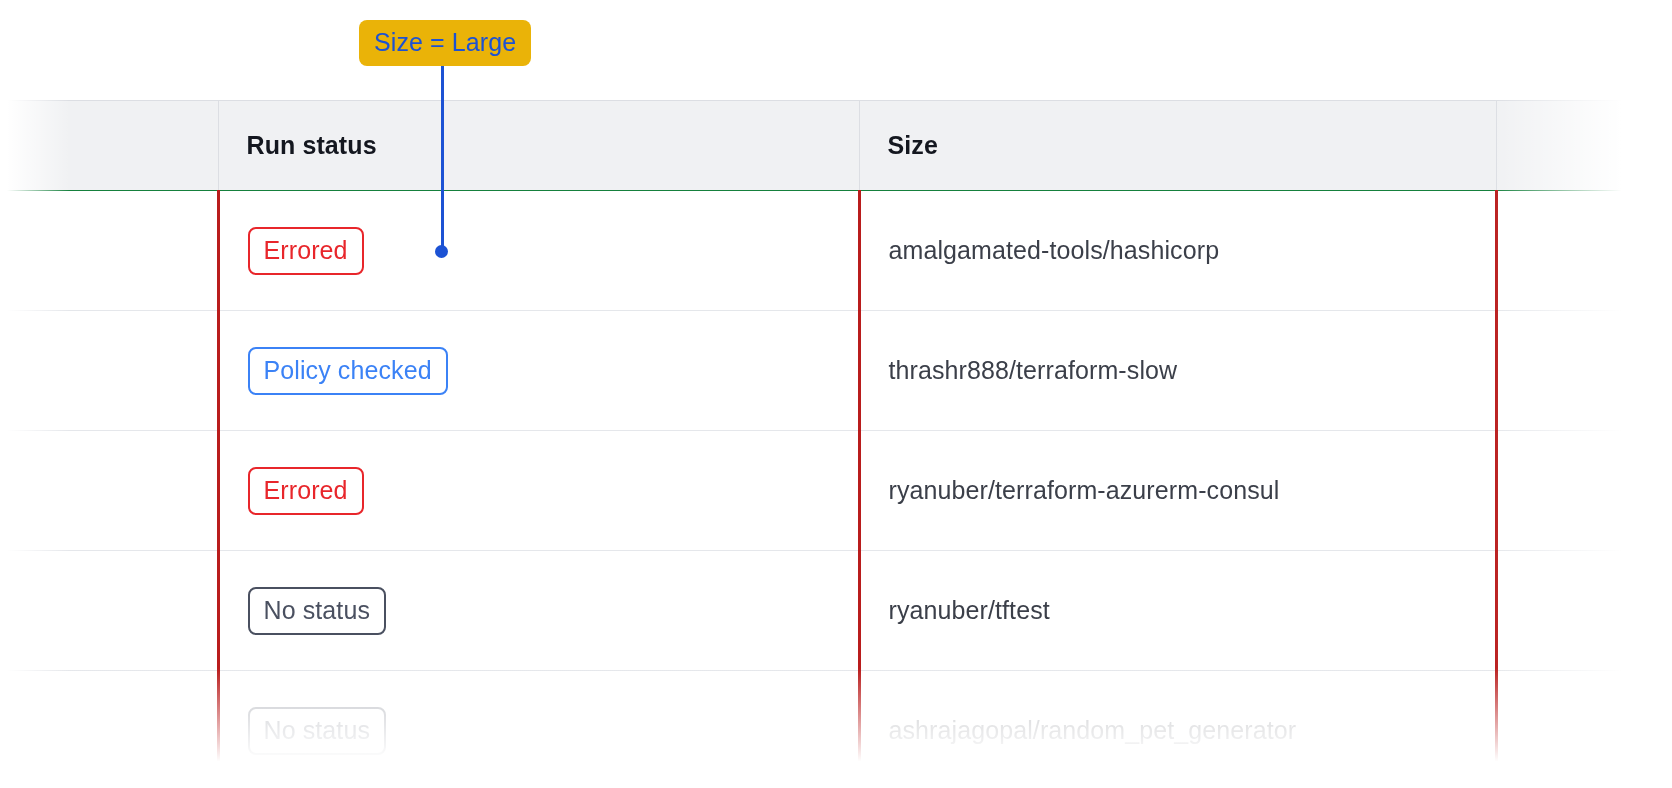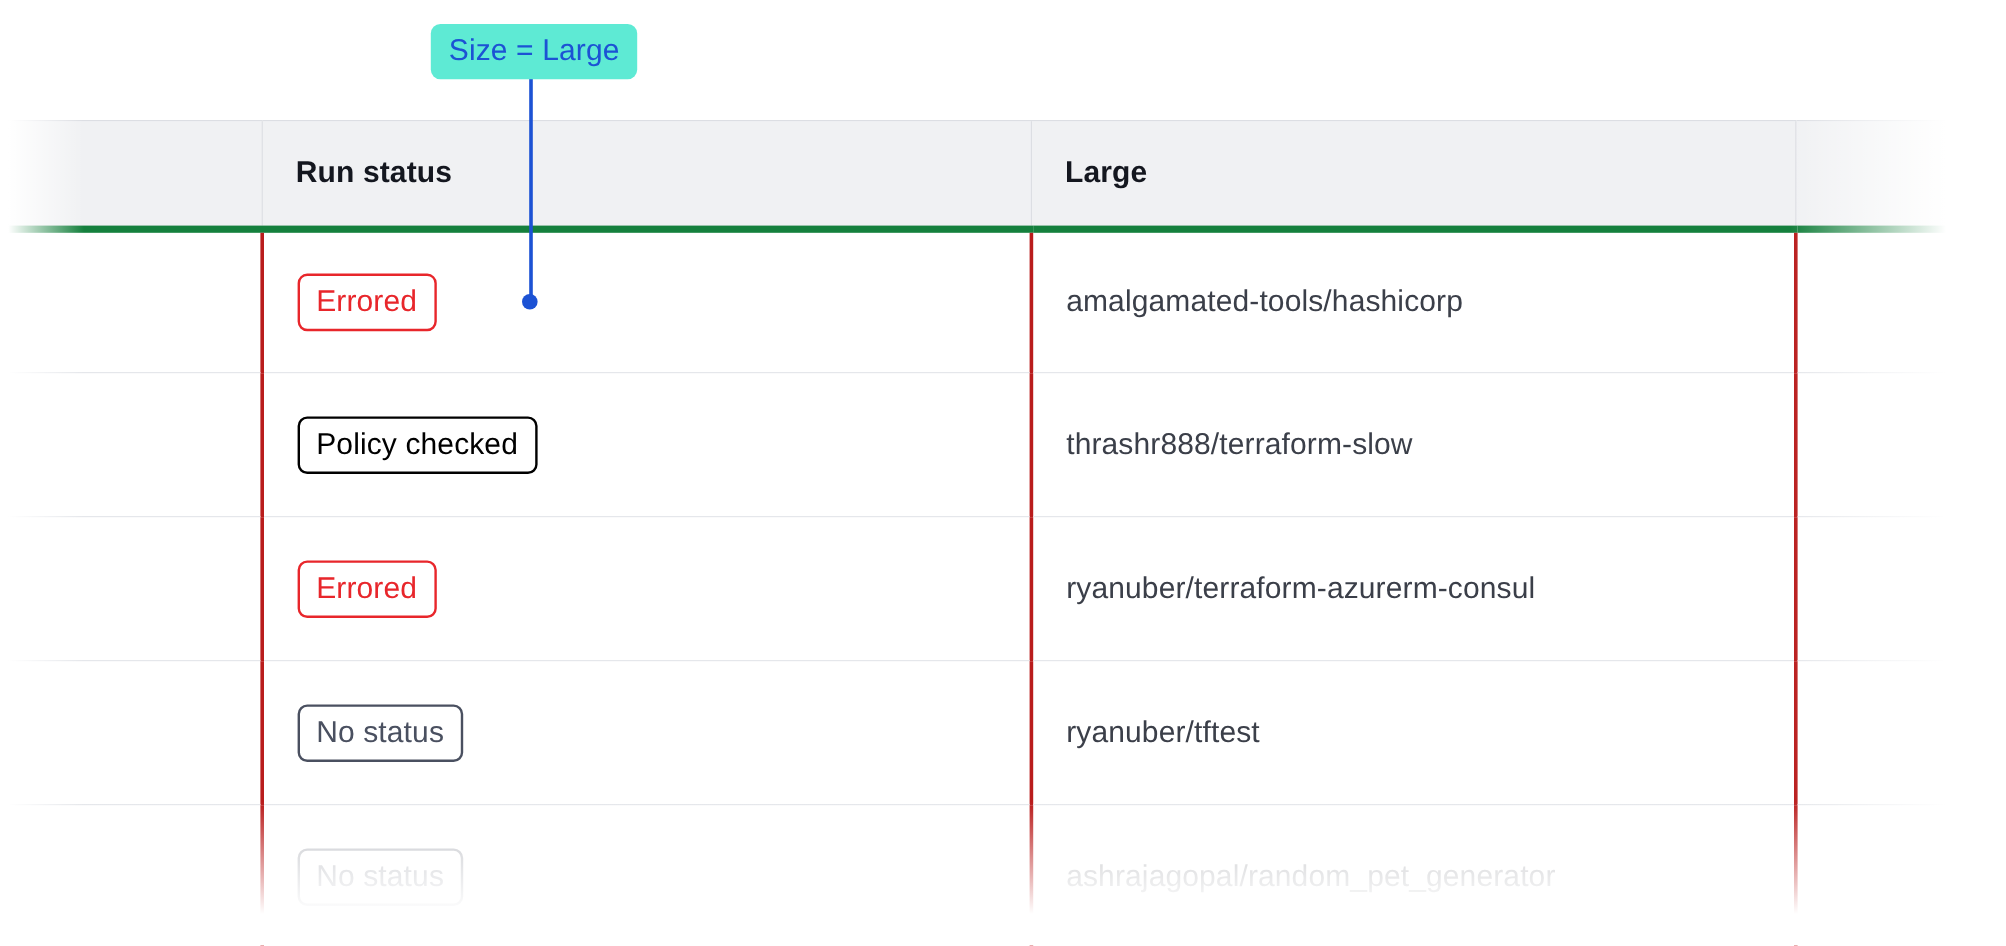--- a/index.html
+++ b/index.html
@@ -78,21 +78,21 @@
   .tbl thead th {
     background: #f0f1f3;
     height: 90px;
     text-align: left;
     vertical-align: middle;
     font-size: 25px;
     font-weight: bold;
     color: #14171f;
     letter-spacing: 0.1px;
     border-top: 1px solid #dcdee3;
-    border-bottom: 6px solid #15803d;
+    border-bottom: 1px solid #15803d;
     padding: 0 0 0 28px;
   }
 
   .tbl thead th.spacer,
   .tbl thead th.tail { padding: 0; }
 
   .tbl tbody td {
     height: 120px;
     vertical-align: middle;
     border-bottom: 1px solid #e5e7eb;
@@ -154,39 +154,39 @@
       <colgroup>
         <col class="c-spacer">
         <col class="c-status">
         <col class="c-repo">
         <col class="c-tail">
       </colgroup>
       <thead>
         <tr>
           <th class="spacer" style="background: rgb(240, 241, 243);"></th>
           <th class="sep-l" style="background: rgb(240, 241, 243);">Run status</th>
-          <th class="sep-l" style="background: rgb(240, 241, 243);">Large</th>
+          <th class="sep-l" style="background: rgb(240, 241, 243);">Size</th>
           <th class="tail sep-l" style="background: rgb(240, 241, 243);"></th>
         </tr>
       </thead>
       <tbody>
 
         <tr>
           <td class="spacer"></td>
           <td class="sep-l">
             <span class="badge" style="color: rgb(232, 38, 43);">Errored</span>
           </td>
           <td class="sep-l">amalgamated-tools/hashicorp</td>
           <td class="tail sep-l"></td>
         </tr>
 
         <tr>
           <td class="spacer"></td>
           <td class="sep-l">
-            <span class="badge" style="color: #000000;">Policy checked</span>
+            <span class="badge" style="color: #3b82f6;">Policy checked</span>
           </td>
           <td class="sep-l">thrashr888/terraform-slow</td>
           <td class="tail sep-l"></td>
         </tr>
 
         <tr>
           <td class="spacer"></td>
           <td class="sep-l">
             <span class="badge" style="color: rgb(232, 38, 43);">Errored</span>
           </td>
@@ -215,15 +215,15 @@
       </tbody>
     </table>
   </div>
 
   <div class="fade fade-left"></div>
   <div class="fade fade-right"></div>
   <div class="fade fade-bottom"></div>
 
   <div class="callout-line" style="background: rgb(28, 82, 212);"></div>
   <div class="callout-dot" style="background: rgb(28, 82, 212);"></div>
-  <div class="callout" style="color: rgb(28, 82, 212); background: #5eead4;">Size = Large</div>
+  <div class="callout" style="color: rgb(28, 82, 212); background: #eab308;">Size = Large</div>
 
 </div>
 
 </body></html>

